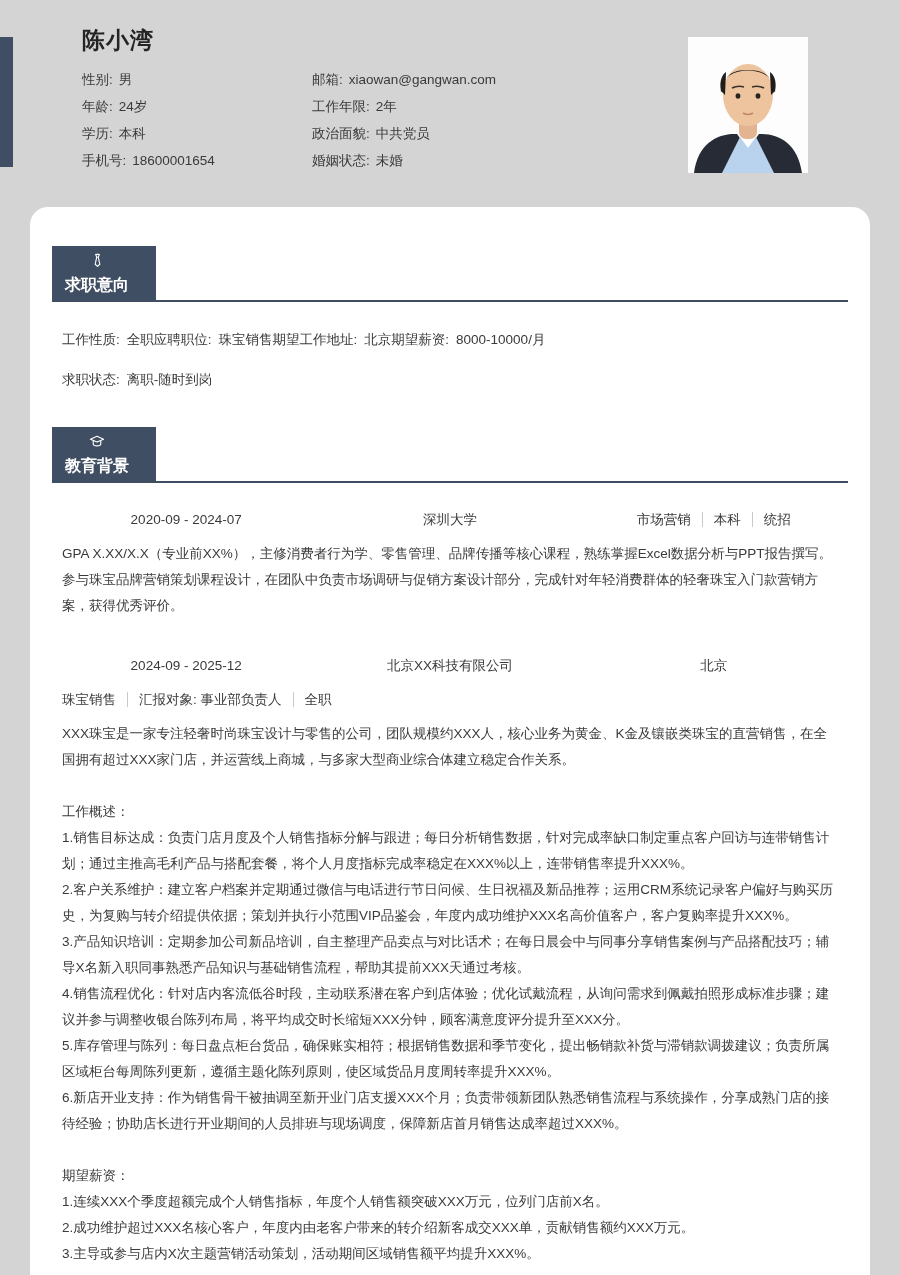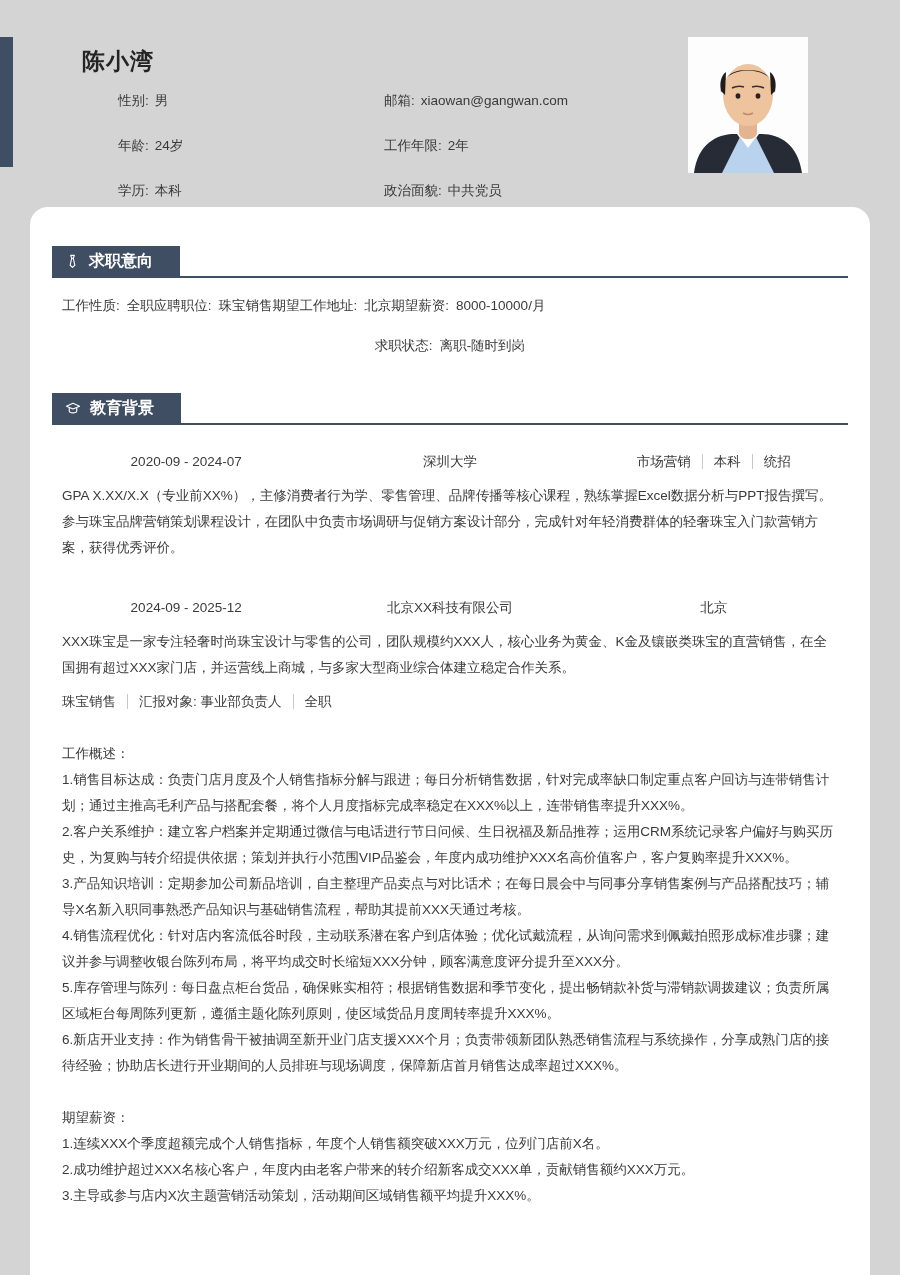--- a/index.html
+++ b/index.html
@@ -5,46 +5,46 @@
   * { margin:0; padding:0; box-sizing:border-box; }
   html,body { width:900px; height:1275px; }
   body {
     position:relative;
     background:#d4d4d4;
     overflow:hidden;
     font-family:"Liberation Sans", sans-serif;
     color:#3a3a3a;
   }
   
-  .header { position:relative; padding:46px 0 0 82px; height:207px; }
+  .header { position:relative; padding:25px 0 0 82px; height:207px; }
   .accent-bar { position:absolute; left:0; top:37px; width:13px; height:130px; background:#3f4e63; }
   .name { font-size:23px; font-weight:bold; color:#242424; letter-spacing:1px; }
   .info-wrap { display:flex; margin-top:15px; }
-  .info-col { display:flex; flex-direction:column; gap:27px; font-size:13.5px;margin-left:36px; }
+  .info-col { display:flex; flex-direction:column; gap:9px; font-size:13.5px; }
   .info-col.c1 { width:230px; }
   .info-row .lab { margin-right:6px; }
   .photo { position:absolute; right:92px; top:37px; width:120px; height:136px; background:#fff; overflow:hidden; }
   
   .card {
     position:absolute; left:30px; top:207px; width:840px; height:1200px;
     background:#ffffff; border-radius:18px 18px 0 0; padding:39px 22px 0 22px;
   }
   .section { margin-top:34px; }
   .section.first { margin-top:0; }
   .sec-head { border-bottom:2px solid #3f4e63; line-height:0; }
   .sec-tab {
     display:inline-flex; align-items:center; gap:9px;
     background:#3f4e63; color:#fff; font-size:16px; font-weight:bold;
-    padding:7px 27px 7px 13px; line-height:16px;
+    padding:7px 27px 7px 13px; line-height:16px;flex-direction:column;
   }
   .sec-tab svg { display:block; }
   .sec-body { padding:0 10px; font-size:13.5px; line-height:26px; }
   
-  .intent-row { display:flex; margin-top:15px; }
-  .intent-row.second { margin-top:14px;justify-content:center; }
+  .intent-row { display:flex; margin-top:25px; }
+  .intent-row.second { margin-top:14px; }
   .fld .lab { margin-right:7px; }
   
   .row3 { display:flex; align-items:baseline; margin-top:24px; }
   .row3 .l { width:32%;text-align:center; }
   .row3 .c { flex:1; text-align:center; }
   .row3 .r { width:32%; text-align:center; }
   
   .meta span + span { border-left:1px solid #c9c9c9; padding-left:11px; margin-left:11px; }
   .para { margin-top:8px; }
   .block { margin-top:26px; }
@@ -174,24 +174,24 @@
     </div>
   </div>
 
   <div class="section">
     <div class="sec-body">
       <div class="row3">
         <span class="l">2024-09 - 2025-12</span>
         <span class="c">北京XX科技有限公司</span>
         <span class="r">北京</span>
       </div>
-      <div class="para">XXX珠宝是一家专注轻奢时尚珠宝设计与零售的公司，团队规模约XXX人，核心业务为黄金、K金及镶嵌类珠宝的直营销售，在全国拥有超过XXX家门店，并运营线上商城，与多家大型商业综合体建立稳定合作关系。</div>
       <div class="para meta">
         
       <span>珠宝销售</span><span>汇报对象: 事业部负责人</span><span>全职</span></div>
+      <div class="para">XXX珠宝是一家专注轻奢时尚珠宝设计与零售的公司，团队规模约XXX人，核心业务为黄金、K金及镶嵌类珠宝的直营销售，在全国拥有超过XXX家门店，并运营线上商城，与多家大型商业综合体建立稳定合作关系。</div>
       <div class="block">
         <div class="line">工作概述：</div>
         <div>
 
         <div class="line">1.销售目标达成：负责门店月度及个人销售指标分解与跟进；每日分析销售数据，针对完成率缺口制定重点客户回访与连带销售计划；通过主推高毛利产品与搭配套餐，将个人月度指标完成率稳定在XXX%以上，连带销售率提升XXX%。</div>
             <div class="line">2.客户关系维护：建立客户档案并定期通过微信与电话进行节日问候、生日祝福及新品推荐；运用CRM系统记录客户偏好与购买历史，为复购与转介绍提供依据；策划并执行小范围VIP品鉴会，年度内成功维护XXX名高价值客户，客户复购率提升XXX%。</div>
             <div class="line">3.产品知识培训：定期参加公司新品培训，自主整理产品卖点与对比话术；在每日晨会中与同事分享销售案例与产品搭配技巧；辅导X名新入职同事熟悉产品知识与基础销售流程，帮助其提前XXX天通过考核。</div>
             <div class="line">4.销售流程优化：针对店内客流低谷时段，主动联系潜在客户到店体验；优化试戴流程，从询问需求到佩戴拍照形成标准步骤；建议并参与调整收银台陈列布局，将平均成交时长缩短XXX分钟，顾客满意度评分提升至XXX分。</div>
             <div class="line">5.库存管理与陈列：每日盘点柜台货品，确保账实相符；根据销售数据和季节变化，提出畅销款补货与滞销款调拨建议；负责所属区域柜台每周陈列更新，遵循主题化陈列原则，使区域货品月度周转率提升XXX%。</div>
             <div class="line">6.新店开业支持：作为销售骨干被抽调至新开业门店支援XXX个月；负责带领新团队熟悉销售流程与系统操作，分享成熟门店的接待经验；协助店长进行开业期间的人员排班与现场调度，保障新店首月销售达成率超过XXX%。</div>

